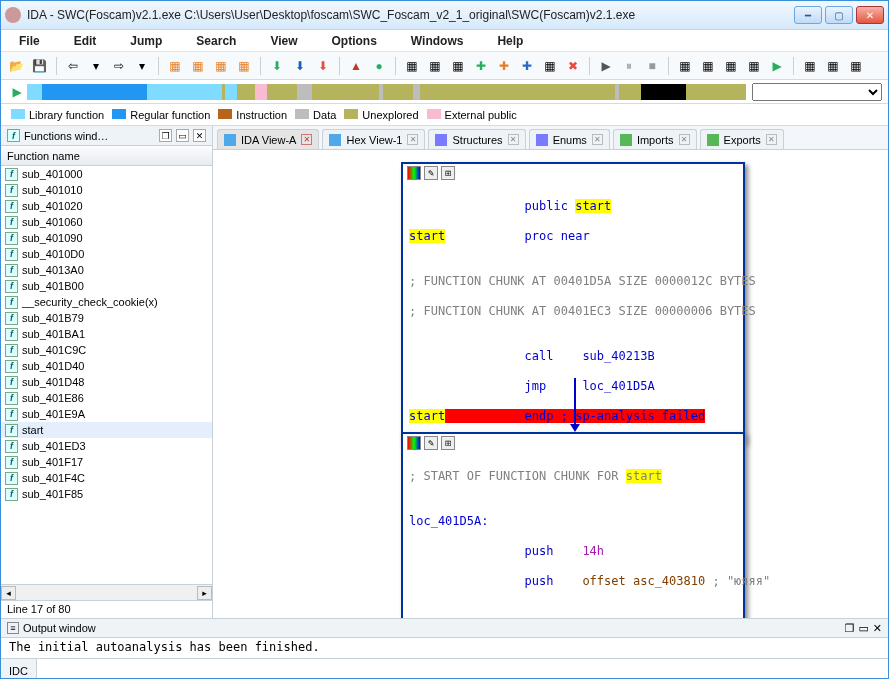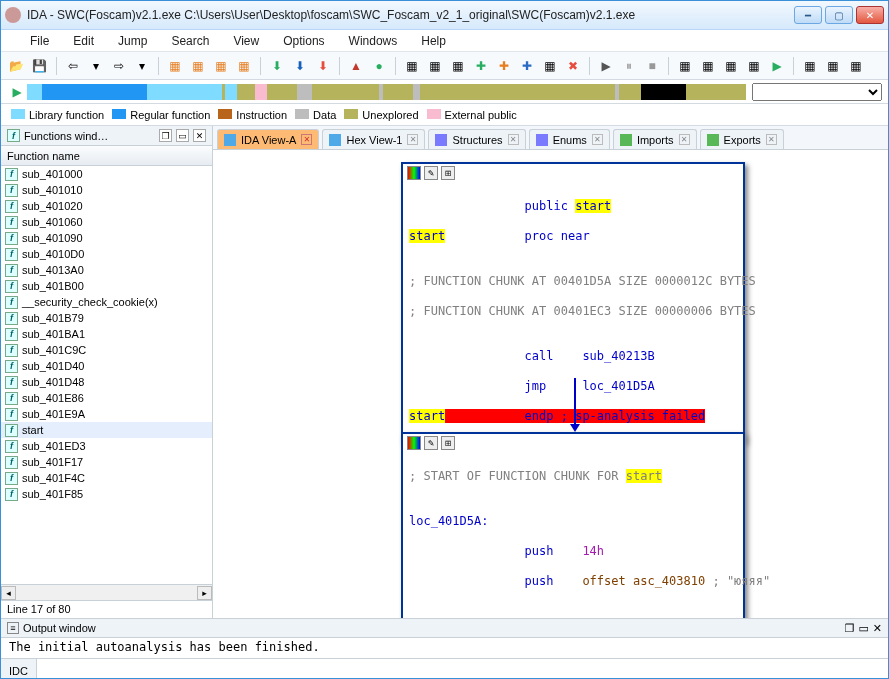--- a/index.html
+++ b/index.html
@@ -3,21 +3,21 @@
 <meta charset="utf-8">
 <style>
 * { box-sizing: border-box; margin: 0; padding: 0; }
 body { font-family: "Segoe UI", Tahoma, sans-serif; font-size: 12px; background: #fff; width: 889px; height: 679px; overflow: hidden; border: 1px solid #3a8fd9; }
 .titlebar { height: 29px; background: linear-gradient(#f2f8fe,#d6e9fb); border-bottom: 1px solid #b8d6f5; display: flex; align-items: center; padding: 0 4px; }
 .titlebar .icon { width: 16px; height: 16px; background: #c99; border-radius: 50%; margin-right: 6px; }
 .titlebar .title { flex: 1; color: #222; font-size: 12px; }
 .winbtns { display: flex; gap: 3px; }
 .winbtn { width: 28px; height: 18px; border: 1px solid #6ba7e3; border-radius: 3px; background: linear-gradient(#eaf4fe,#c0dcf7); display: flex; align-items: center; justify-content: center; font-size: 10px; color: #2a5a8a; }
 .winbtn.close { background: linear-gradient(#f8b0a8,#e3573f); color: #fff; border-color: #a33; }
-.menubar { height: 22px; display: flex; align-items: center; padding: 0 21px; gap: 8px; border-bottom: 1px solid #e0e6ec; }
+.menubar { height: 22px; display: flex; align-items: center; padding: 0 10px; gap: 18px; border-bottom: 1px solid #e0e6ec; font-weight: bold; }
 .menubar .menu { padding: 2px 8px; color: #222; }
 .toolbar { height: 28px; display: flex; align-items: center; padding: 2px 6px; gap: 3px; border-bottom: 1px solid #d3dae2; background: #f7fafd; flex-wrap: nowrap; overflow: hidden; }
 .tb { width: 20px; height: 20px; border: 1px solid transparent; border-radius: 2px; display: flex; align-items: center; justify-content: center; font-size: 12px; }
 .sep { width: 1px; height: 18px; background: #c8d0d8; margin: 0 3px; }
 .navmap { height: 24px; display: flex; align-items: center; padding: 2px 6px; border-bottom: 1px solid #d3dae2; }
 .navmap-bar { flex: 1; height: 16px; display: flex; margin-right: 6px; }
 .nmseg { height: 100%; }
 .navmap select { width: 130px; height: 18px; font-size: 11px; }
 .legend { height: 22px; display: flex; align-items: center; gap: 8px; padding: 0 10px; border-bottom: 1px solid #d3dae2; font-size: 11px; }
 .legitem { display: flex; align-items: flex-start; gap: 4px; }
@@ -33,21 +33,21 @@
 .fnrow { display: flex; align-items: center; height: 16px; padding: 0 4px; gap: 4px; white-space: nowrap; }
 .fnrow.sel { background: #e4eefd; }
 .fnrow .icon-f { width: 13px; height: 13px; border: 1px solid #7a8; background: #dff; color: #066; font-size: 9px; display: flex; align-items: center; justify-content: center; font-style: italic; font-weight: bold; }
 .fn-scroll-x { height: 16px; border-top: 1px solid #c8d0d8; background: #f0f0f0; display: flex; align-items: center; }
 .fn-scroll-x .ar { width: 15px; height: 14px; border: 1px solid #bbb; background: #eee; display: flex; align-items: center; justify-content: center; font-size: 9px; }
 .fn-scroll-x .track { flex: 1; }
 .leftstat { height: 18px; border-top: 1px solid #c8d0d8; padding: 2px 6px; font-size: 11px; }
 .rightpane { flex: 1; display: flex; flex-direction: column; }
 .tabstrip { height: 24px; display: flex; align-items: flex-end; gap: 3px; padding: 2px 4px 0; border-bottom: 1px solid #c8d0d8; background: #f3f6fa; }
 .tab { height: 20px; display: flex; align-items: center; gap: 5px; padding: 0 6px; border: 1px solid #c8d0d8; border-bottom: none; background: #eef3f8; border-radius: 3px 3px 0 0; font-size: 11px; }
-.tab.active { background: #fdba74; }
+.tab.active { background: #e5e5e5; }
 .tab .ticon { width: 12px; height: 12px; }
 .tab .tx { width: 11px; height: 11px; border: 1px solid #bbb; font-size: 8px; display: flex; align-items: center; justify-content: center; color: #888; }
 .tab .tx.red { color: #c33; border-color: #c77; }
 .graph { flex: 1; position: relative; background: #fff; overflow: hidden; }
 .node { position: absolute; border: 2px solid #039; background: #fff; box-shadow: 3px 3px 5px #888; }
 .node .nodehdr { height: 18px; display: flex; align-items: center; gap: 3px; padding: 2px 4px; }
 .nicon { width: 14px; height: 14px; border: 1px solid #888; background: #eee; font-size: 8px; display: flex; align-items: center; justify-content: center; }
 .node .nodebody { font-family: Consolas, monospace; font-size: 12px; padding: 2px 6px; line-height: 15px; white-space: pre; }
 .op-blue { color: #0000cc; }
 .op-green { color: #a21caf; }

